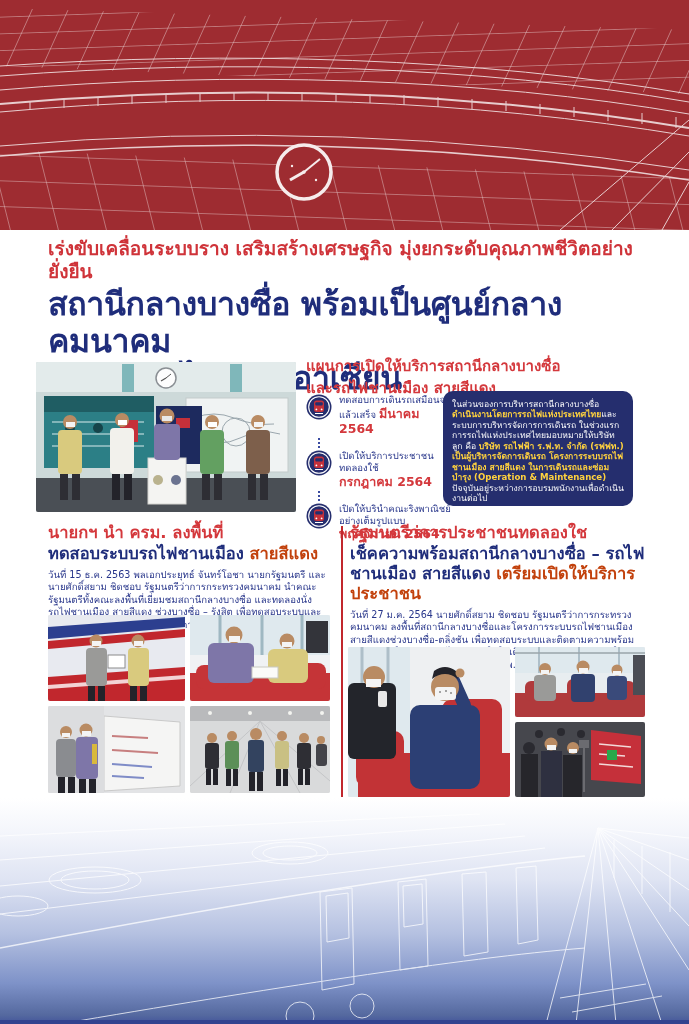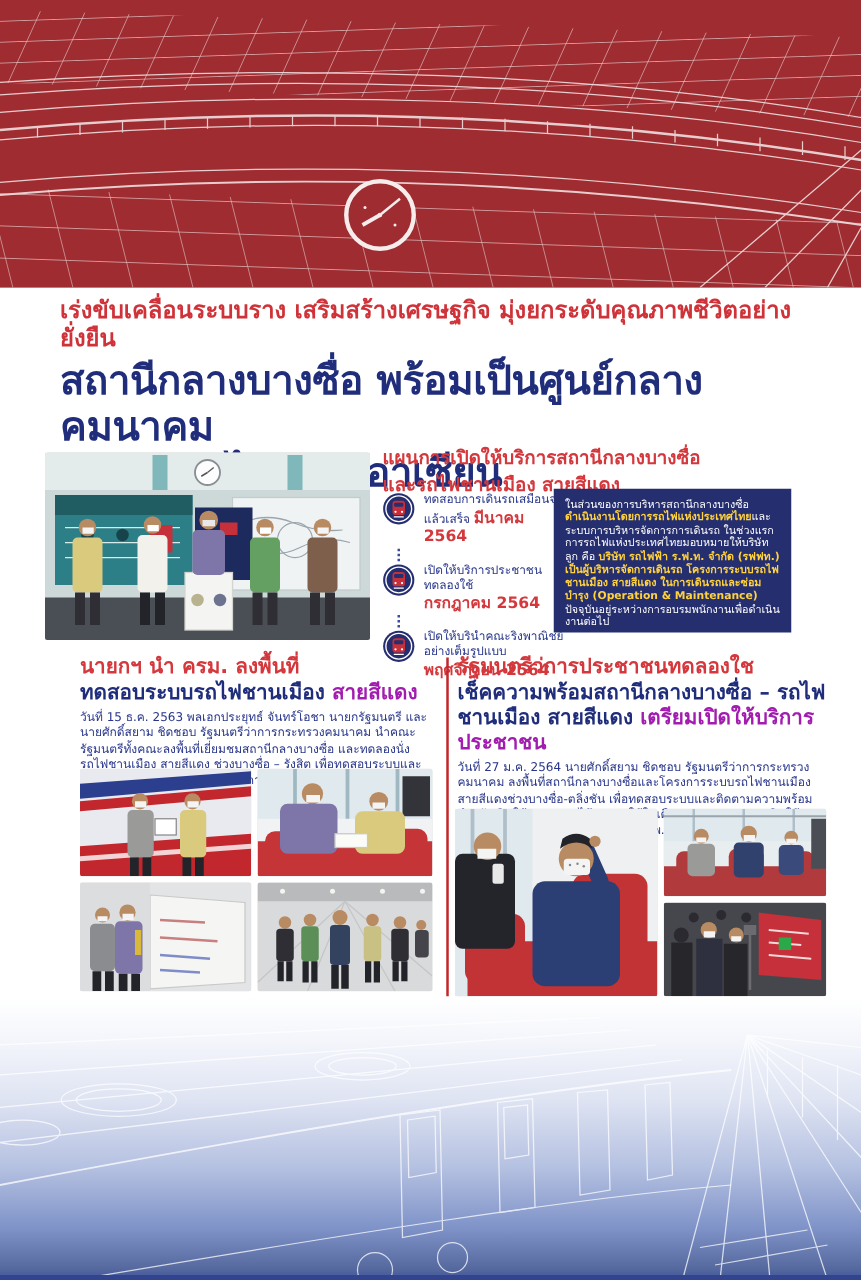--- a/index.html
+++ b/index.html
@@ -19,31 +19,31 @@
   .plan-heading{position:absolute;left:270px;top:-2px;width:330px;color:#d4383c;
                 font-weight:bold;font-size:15px;line-height:1.45;}
   .milestones{position:absolute;left:270px;top:36px;width:150px;}
   .milestone{display:flex;gap:7px;align-items:flex-start;}
   .m-icon{width:26px;height:26px;flex:none;}
   .m-line1{font-size:9.5px;color:#27358a;line-height:1.25;}
   .m-line2{font-size:9.5px;color:#27358a;line-height:1.2;}
   .m-date{font-size:12.5px;font-weight:bold;color:#d4383c;}
   .connector{width:0;border-left:2px dotted #3a4ba1;height:10px;margin:2px 0 2px 12px;}
   .infobox{position:absolute;left:407px;top:33px;width:190px;height:115px;background:#252e6e;
-           border-radius:0;padding:8px 9px;box-sizing:border-box;color:#ffffff;
+           border-radius:10px;padding:8px 9px;box-sizing:border-box;color:#ffffff;
            font-size:8.6px;line-height:1.22;}
   .hl{color:#ffd23e;font-weight:bold;}
   
-  .section2{position:absolute;left:48px;top:523px;width:600px;height:280px;margin-left:16px;}
+  .section2{position:absolute;left:48px;top:523px;width:600px;height:280px;}
   .divider{position:absolute;left:293px;top:3px;width:2px;height:271px;background:#c1272d;}
   .col-left{position:absolute;left:0;top:0;width:284px;}
   .col-right{position:absolute;left:302px;top:0;width:296px;}
   .h-red{color:#d4383c;font-size:16.5px;font-weight:bold;line-height:1.25;}
   .h-blue{color:#1f2d7b;font-size:16.5px;font-weight:bold;line-height:1.22;}
-  .accent{color:#a21caf;}
+  .accent{color:#c2410c;}
   .body-txt{color:#27358a;font-size:9.6px;line-height:1.3;margin-top:5px;}
   .collage-left{position:absolute;left:0;top:92px;}
   .collage-right{position:absolute;left:300px;top:124px;}
   
   .footer{position:absolute;left:0;top:798px;width:689px;height:226px;
           background:linear-gradient(180deg,#ffffff 0%,#f3f5fb 16%,#dfe4f3 36%,#b5c1e1 60%,#7e92c8 82%,#55699f 96%,#42549b 100%);}
   .footer svg{display:block;}
 </style>
 </head>
 <body>

